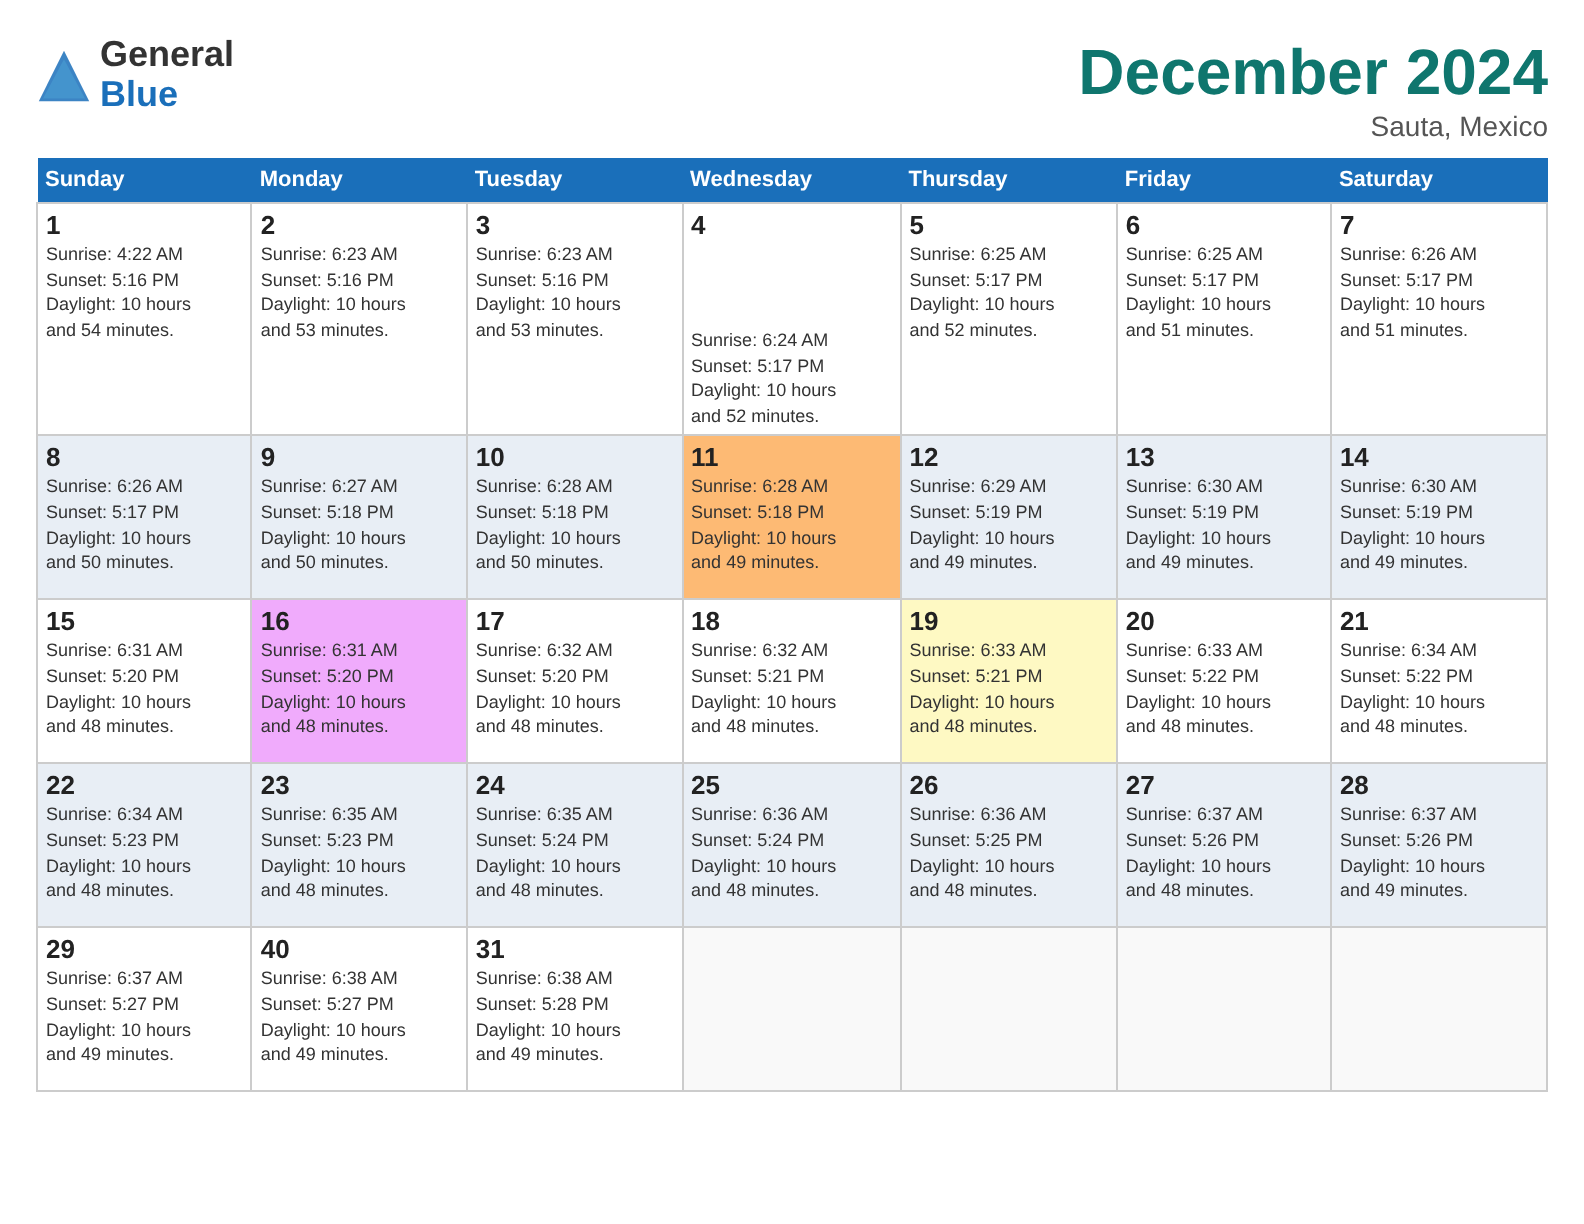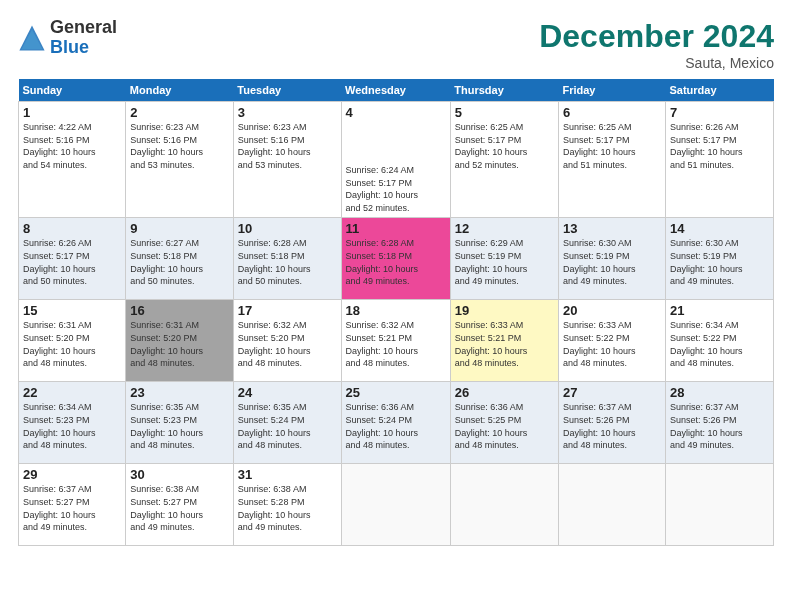--- a/index.html
+++ b/index.html
@@ -192,21 +192,21 @@
 Daylight: 10 hours
 and 50 minutes.</div>
           </td>
           <td style="background: rgb(232, 238, 245);">
             <span class="day-num">10</span>
             <div class="day-info" style="white-space: pre-line;">Sunrise: 6:28 AM
 Sunset: 5:18 PM
 Daylight: 10 hours
 and 50 minutes.</div>
           </td>
-          <td style="background: #ec4899;">
+          <td style="background: #fdba74;">
             <span class="day-num">11</span>
             <div class="day-info" style="white-space: pre-line;">Sunrise: 6:28 AM
 Sunset: 5:18 PM
 Daylight: 10 hours
 and 49 minutes.</div>
           </td>
           <td style="background: rgb(232, 238, 245); margin-top: 38px;">
             <span class="day-num">12</span>
             <div class="day-info" style="white-space: pre-line;">Sunrise: 6:29 AM
 Sunset: 5:19 PM
@@ -229,21 +229,21 @@
           </td>
         </tr>
         <tr>
           <td style="background: rgb(255, 255, 255); border-radius: 13px;">
             <span class="day-num">15</span>
             <div class="day-info" style="white-space: pre-line;">Sunrise: 6:31 AM
 Sunset: 5:20 PM
 Daylight: 10 hours
 and 48 minutes.</div>
           </td>
-          <td style="background: #a3a3a3;">
+          <td style="background: #f0abfc;">
             <span class="day-num">16</span>
             <div class="day-info" style="white-space: pre-line;">Sunrise: 6:31 AM
 Sunset: 5:20 PM
 Daylight: 10 hours
 and 48 minutes.</div>
           </td>
           <td style="background: rgb(255, 255, 255);">
             <span class="day-num">17</span>
             <div class="day-info" style="white-space: pre-line;">Sunrise: 6:32 AM
 Sunset: 5:20 PM
@@ -332,21 +332,21 @@
         </tr>
         <tr>
           <td style="background: rgb(255, 255, 255);">
             <span class="day-num">29</span>
             <div class="day-info" style="white-space: pre-line;">Sunrise: 6:37 AM
 Sunset: 5:27 PM
 Daylight: 10 hours
 and 49 minutes.</div>
           </td>
           <td style="background: rgb(255, 255, 255);">
-            <span class="day-num">30</span>
+            <span class="day-num">40</span>
             <div class="day-info" style="white-space: pre-line;">Sunrise: 6:38 AM
 Sunset: 5:27 PM
 Daylight: 10 hours
 and 49 minutes.</div>
           </td>
           <td style="background: rgb(255, 255, 255);">
             <span class="day-num">31</span>
             <div class="day-info" style="white-space: pre-line;">Sunrise: 6:38 AM
 Sunset: 5:28 PM
 Daylight: 10 hours

